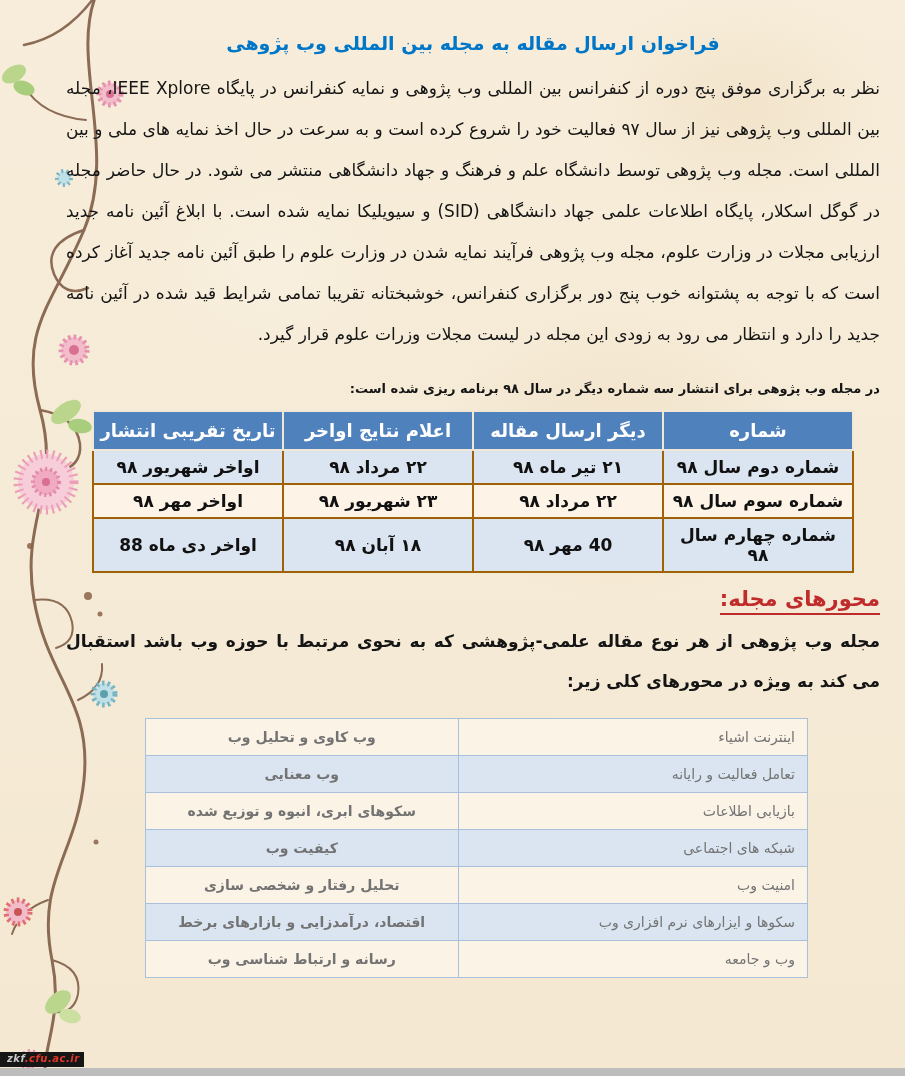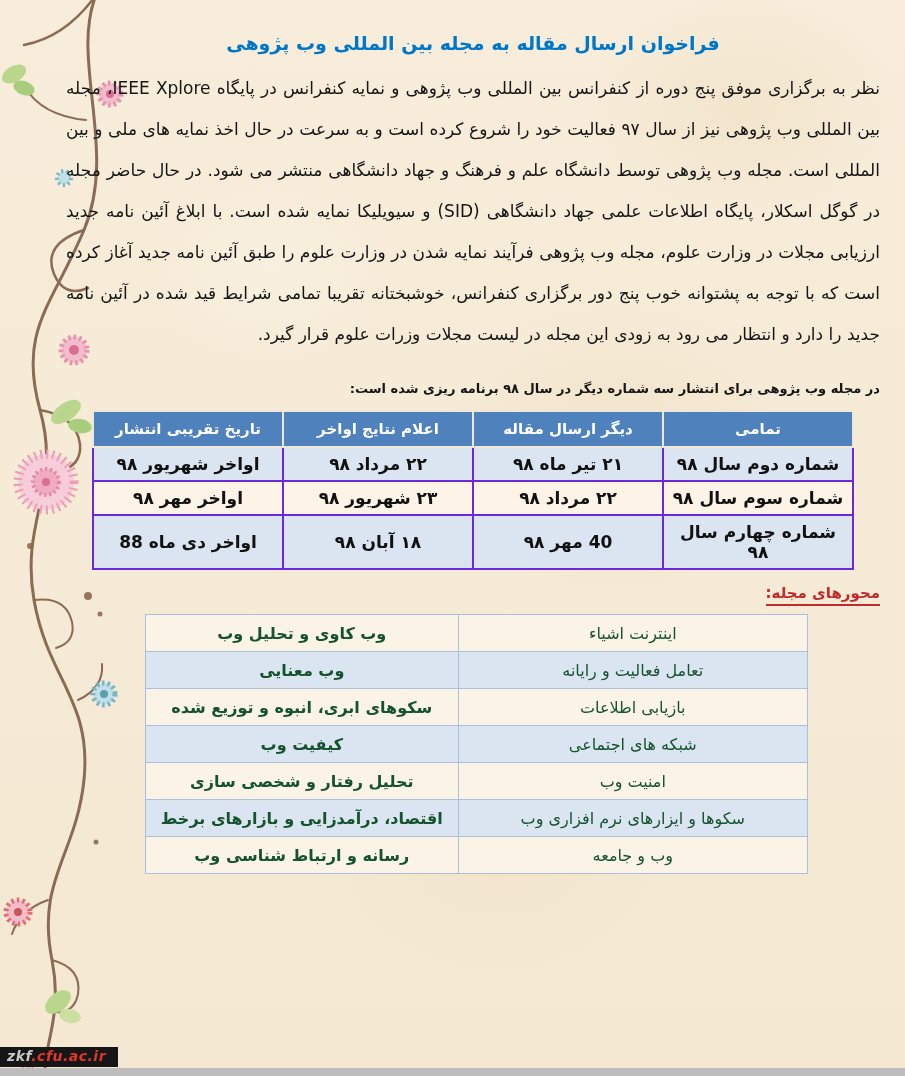--- a/index.html
+++ b/index.html
@@ -44,88 +44,88 @@
 
   table{border-collapse:collapse;}
   .schedule-table{
     width:762px;
     margin:4px 26px 0;
     table-layout:fixed;
   }
   .schedule-table th{
     background:#4f81bd;
     color:#ffffff;
-    font-size:15px;
+    font-size:18px;
     font-weight:bold;
     padding:8px 4px;
     border:2px solid #f1e7d6;
   }
   .schedule-table td{
     font-size:17px;
     font-weight:bold;
     color:#111111;
     text-align:center;
     padding:6px 4px;
-    border:2px solid #6d28d9;
+    border:2px solid #a16207;
   }
   .schedule-table tbody tr:nth-child(odd){background:#dbe5f1;}
   .schedule-table tbody tr:nth-child(even){background:#fdf4e7;}
 
   .topics-heading{
     display:inline-block;
     margin-top:14px;
-    font-size:15px;
+    font-size:21px;
     font-weight:bold;
     color:#c02b2b;
     border-bottom:2px solid #c02b2b;
     padding-bottom:2px;
   }
   .topics-intro{
     margin-top:6px;
     font-size:17px;
     font-weight:bold;
     color:#151515;
     line-height:40px;
     text-align:justify;
   }
   .topics-table{
     width:663px;
     margin:8px 72px 0;
     table-layout:fixed;
   }
   .topics-table td{
     border:1px solid #a9c0dd;
-    font-size:16px;
-    color:#14532d;
+    font-size:14px;
+    color:#737373;
     height:32px;
     padding:2px 12px;
   }
-  .topics-table td.t-right{width:53%;text-align:center;font-weight:normal;}
+  .topics-table td.t-right{width:53%;text-align:right;font-weight:normal;}
   .topics-table td.t-left{width:47%;text-align:center;font-weight:bold;}
   .topics-table tr:nth-child(odd){background:#fbf3e6;}
   .topics-table tr:nth-child(even){background:#dbe5f1;}
 
   .note{
     margin-top:16px;
     font-size:17px;
     font-weight:bold;
     color:#151515;
     line-height:38px;
     text-align:justify;
   }
 
   .watermark{
     position:absolute;
     left:0;bottom:9px;
     z-index:2;
     background:#161616;
-    padding:1px 12px 3px 7px;
+    padding:1px 4px 3px 7px;
     font-style:italic;
     font-weight:bold;
-    font-size:14px;
+    font-size:10px;
     letter-spacing:.5px;
     direction:ltr;
   }
   .wm-prefix{color:#c9c9c9;}
   .wm-suffix{color:#e0372a;}
   .bottom-bar{
     position:absolute;
     bottom:0;left:0;right:0;
     height:8px;
     background:#bdbdbd;
@@ -193,21 +193,21 @@
 
     <div class="title">فراخوان ارسال مقاله به مجله بین المللی وب پژوهی</div>
 
     <p class="intro">نظر به برگزاری موفق پنج دوره از کنفرانس بین المللی وب پژوهی و نمایه کنفرانس در پایگاه IEEE Xplore، مجله بین المللی وب پژوهی نیز از سال ۹۷ فعالیت خود را شروع کرده است و به سرعت در حال اخذ نمایه های ملی و بین المللی است. مجله وب پژوهی توسط دانشگاه علم و فرهنگ و جهاد دانشگاهی منتشر می شود. در حال حاضر مجله در گوگل اسکلار، پایگاه اطلاعات علمی جهاد دانشگاهی (SID) و سیویلیکا نمایه شده است. با ابلاغ آئین نامه جدید ارزیابی مجلات در وزارت علوم، مجله وب پژوهی فرآیند نمایه شدن در وزارت علوم را طبق آئین نامه جدید آغاز کرده است که با توجه به پشتوانه خوب پنج دور برگزاری کنفرانس، خوشبختانه تقریبا تمامی شرایط قید شده در آئین نامه جدید را دارد و انتظار می رود به زودی این مجله در لیست مجلات وزرات علوم قرار گیرد.</p>
 
     <div class="schedule-intro">در مجله وب پژوهی برای انتشار سه شماره دیگر در سال ۹۸ برنامه ریزی شده است:</div>
 
     <table class="schedule-table">
       <thead>
         <tr>
-          <th>تمامی</th>
+          <th>شماره</th>
           <th>دیگر ارسال مقاله</th>
           <th>اعلام نتایج اواخر</th>
           <th>تاریخ تقریبی انتشار</th>
         </tr>
       </thead>
       <tbody>
         <tr>
           <td>شماره دوم سال ۹۸</td>
           <td>۲۱ تیر ماه ۹۸</td>
           <td>۲۲ مرداد ۹۸</td>
@@ -225,20 +225,21 @@
           <td>۱۸ آبان ۹۸</td>
           <td>اواخر دی ماه 88</td>
         </tr>
       </tbody>
     </table>
 
     <div>
       <span class="topics-heading">محورهای مجله:</span>
     </div>
 
+    <p class="topics-intro">مجله وب پژوهی از هر نوع مقاله علمی-پژوهشی که به نحوی مرتبط با حوزه وب باشد استقبال می کند به ویژه در محورهای کلی زیر:</p>
 
     <table class="topics-table">
       <tbody>
         <tr>
           <td class="t-right">اینترنت اشیاء</td>
           <td class="t-left">وب کاوی و تحلیل وب</td>
         </tr>
         <tr>
           <td class="t-right">تعامل فعالیت و رایانه</td>
           <td class="t-left">وب معنایی</td>

